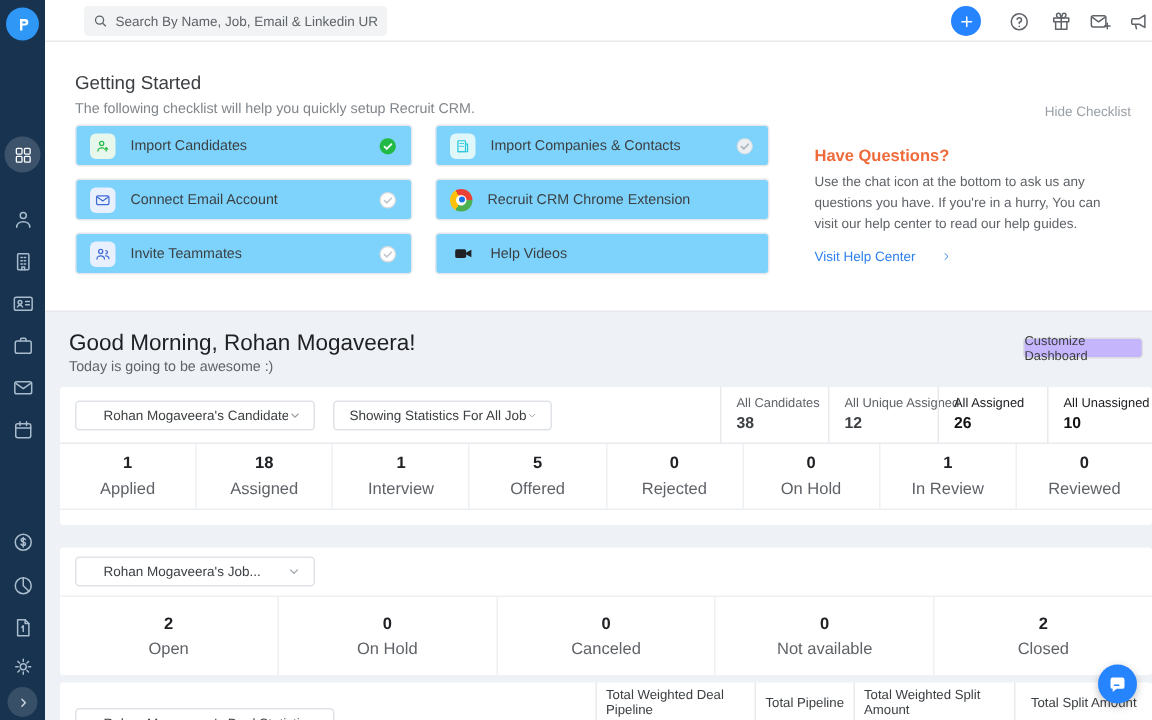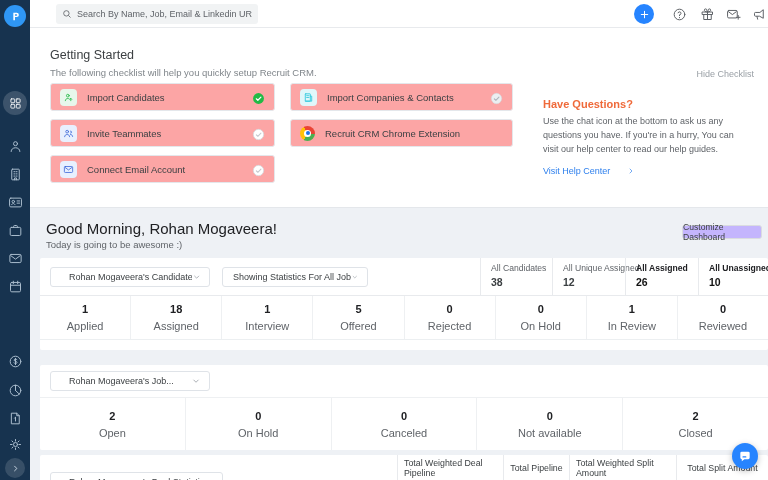--- a/index.html
+++ b/index.html
@@ -30,21 +30,21 @@
   
   .content{position:absolute;left:30px;top:28px;width:738px;height:452px;overflow:hidden}
 
   
   .gs{position:absolute;left:0;top:0;width:738px;height:180px;background:#fff;border-bottom:1px solid #e4e7eb}
   .gs-title{position:absolute;left:20px;top:20px;font-size:12.5px;color:#3c4043}
   .gs-sub{position:absolute;left:20px;top:39px;font-size:9.5px;color:#80868b}
   .chk-col{position:absolute;top:55px;display:flex;flex-direction:column;gap:8px}
   .chk-col.c1{left:20px;width:225px}
   .chk-col.c2{left:260px;width:223px}
-  .chk-card{height:28px;border:1px solid #e4e7eb;border-radius:3px;background:#fca5a5;display:flex;align-items:center;padding:0 9px;cursor:pointer}
+  .chk-card{height:28px;border:1px solid #e4e7eb;border-radius:3px;background:#7dd3fc;display:flex;align-items:center;padding:0 9px;cursor:pointer}
   .chk-ic{width:17px;height:17px;border-radius:4px;display:flex;align-items:center;justify-content:center;flex:none;position:relative}
   .chk-ic svg{width:11px;height:11px;fill:none;stroke-width:1.8;stroke-linecap:round;stroke-linejoin:round}
   .bg-green{background:#e7f7ec}.bg-green svg{stroke:#21ba45}
   .bg-blue{background:#e8f0fe}.bg-blue svg{stroke:#3f6ad8}
   .bg-cyan{background:#e0f7fa}.bg-cyan svg{stroke:#26c6da}
   .bg-dark svg{stroke:none;fill:#202124;width:14px;height:14px}
   .chrome{width:15px;height:15px;border-radius:50%;background:conic-gradient(from -30deg,#ea4335 0 120deg,#4caf50 0 240deg,#ffc107 0 360deg);position:relative}
   .chrome i{position:absolute;inset:4px;background:#fff;border-radius:50%}
   .chrome i::after{content:"";position:absolute;inset:1.5px;background:#1a73e8;border-radius:50%}
   .chk-label{font-size:9.5px;color:#3c4043;margin-left:10px}
@@ -69,21 +69,21 @@
   .dd span{white-space:nowrap;overflow:hidden}
 
   .cand-card{top:230px;height:92px}
   .cand-head{position:absolute;left:0;top:0;width:728px;height:38px;border-bottom:1px solid #e8eaed}
   .dd1{position:absolute;left:10px;top:9px;width:160px}
   .dd2{position:absolute;left:182px;top:9px;width:146px;padding-left:10px}
   .summary{position:absolute;right:0;top:0;height:38px;display:flex}
   .sum-cell{border-left:1px solid #e8eaed;padding:5px 10px 0 10px}
   .sum-lbl{font-size:8.6px;color:#5f6368;white-space:nowrap}
   .sum-val{font-size:10.5px;font-weight:bold;color:#3c4043;margin-top:3px}
-  .sum-cell.em .sum-lbl{color:#202124;font-weight:bold}
+  .sum-cell.em .sum-lbl{color:#202124;font-weight:normal}
   .sum-cell.em .sum-val{color:#111}
   .stat-row{position:absolute;left:0;width:728px;display:flex}
   .cand-card .stat-row{top:38px;height:44px;border-bottom:1px solid #eceff1}
   .stat-col{flex:1;display:flex;flex-direction:column;align-items:center;justify-content:center;border-right:1px solid #eef0f2;cursor:pointer}
   .stat-col:last-child{border-right:none}
   .stat-val{font-size:11px;font-weight:bold;color:#202124}
   .stat-lbl{font-size:11px;color:#5f6368;margin-top:5px}
 
   .job-card{top:337px;height:85px}
   .dd3{position:absolute;left:10px;top:6px;width:160px}
@@ -246,40 +246,40 @@
           <span class="chk-check">
             <svg viewBox="0 0 24 24">
                 <circle cx="12" cy="12" r="10" fill="#21ba45"></circle>
                 <path d="m8 12.5 2.8 2.8L16.5 9.5" fill="none" stroke="#fff" stroke-width="2.2" stroke-linecap="round" stroke-linejoin="round"></path>
               </svg>
           </span>
         </div>
         <div class="chk-card">
           <span class="chk-ic bg-blue">
             <svg viewBox="0 0 24 24">
+                <rect x="3" y="5.5" width="18" height="13" rx="2"></rect>
+                <path d="m4.5 7.5 7.5 5.5 7.5-5.5"></path>
+              </svg>
+          </span>
+          <span class="chk-label">Connect Email Account</span>
+          <span class="chk-check">
+            <svg viewBox="0 0 24 24">
+                <circle cx="12" cy="12" r="9.5" fill="#fff" stroke="#d5d9de" stroke-width="1.5"></circle>
+                <path d="m8 12.5 2.8 2.8L16.5 9.5" fill="none" stroke="#c4c9cf" stroke-width="2" stroke-linecap="round" stroke-linejoin="round"></path>
+              </svg>
+          </span>
+        </div>
+        <div class="chk-card">
+          <span class="chk-ic bg-blue">
+            <svg viewBox="0 0 24 24">
                 <circle cx="9" cy="8" r="3"></circle>
                 <path d="M3.5 19c0-3 2.4-4.8 5.5-4.8s5.5 1.8 5.5 4.8M16.5 11.3a2.3 2.3 0 1 0 0-4.6M16.3 14.2c2.8 0 4.7 1.7 4.7 4.3"></path>
               </svg>
           </span>
           <span class="chk-label">Invite Teammates</span>
-          <span class="chk-check">
-            <svg viewBox="0 0 24 24">
-                <circle cx="12" cy="12" r="9.5" fill="#fff" stroke="#d5d9de" stroke-width="1.5"></circle>
-                <path d="m8 12.5 2.8 2.8L16.5 9.5" fill="none" stroke="#c4c9cf" stroke-width="2" stroke-linecap="round" stroke-linejoin="round"></path>
-              </svg>
-          </span>
-        </div>
-        <div class="chk-card">
-          <span class="chk-ic bg-blue">
-            <svg viewBox="0 0 24 24">
-                <rect x="3" y="5.5" width="18" height="13" rx="2"></rect>
-                <path d="m4.5 7.5 7.5 5.5 7.5-5.5"></path>
-              </svg>
-          </span>
-          <span class="chk-label">Connect Email Account</span>
           <span class="chk-check">
             <svg viewBox="0 0 24 24">
                 <circle cx="12" cy="12" r="9.5" fill="#fff" stroke="#d5d9de" stroke-width="1.5"></circle>
                 <path d="m8 12.5 2.8 2.8L16.5 9.5" fill="none" stroke="#c4c9cf" stroke-width="2" stroke-linecap="round" stroke-linejoin="round"></path>
               </svg>
           </span>
         </div>
       </div>
 
       <div class="chk-col c2">
@@ -296,20 +296,29 @@
                 <circle cx="12" cy="12" r="9.5" fill="#eceff1" stroke="#d5d9de" stroke-width="1"></circle>
                 <path d="m8 12.5 2.8 2.8L16.5 9.5" fill="none" stroke="#aeb4bb" stroke-width="2" stroke-linecap="round" stroke-linejoin="round"></path>
               </svg>
           </span>
         </div>
         <div class="chk-card">
           <span class="chrome">
               <i></i>
             </span>
           <span class="chk-label">Recruit CRM Chrome Extension</span>
+        </div>
+        <div class="chk-card">
+          <span class="chk-ic bg-dark">
+            <svg viewBox="0 0 24 24">
+                <rect x="2.5" y="7" width="12.5" height="10" rx="2"></rect>
+                <path d="m15 10.8 6-3v8.4l-6-3z"></path>
+              </svg>
+          </span>
+          <span class="chk-label">Help Videos</span>
         </div>
       </div>
 
       <div class="help-panel">
         <span class="hide-link">Hide Checklist</span>
         <div class="hq-title">Have Questions?</div>
         <div class="hq-body">Use the chat icon at the bottom to ask us any questions you have. If you're in a hurry, You can visit our help center to read our help guides.</div>
         <div class="hq-link">
           <span>Visit Help Center</span>
           <svg viewBox="0 0 24 24">

